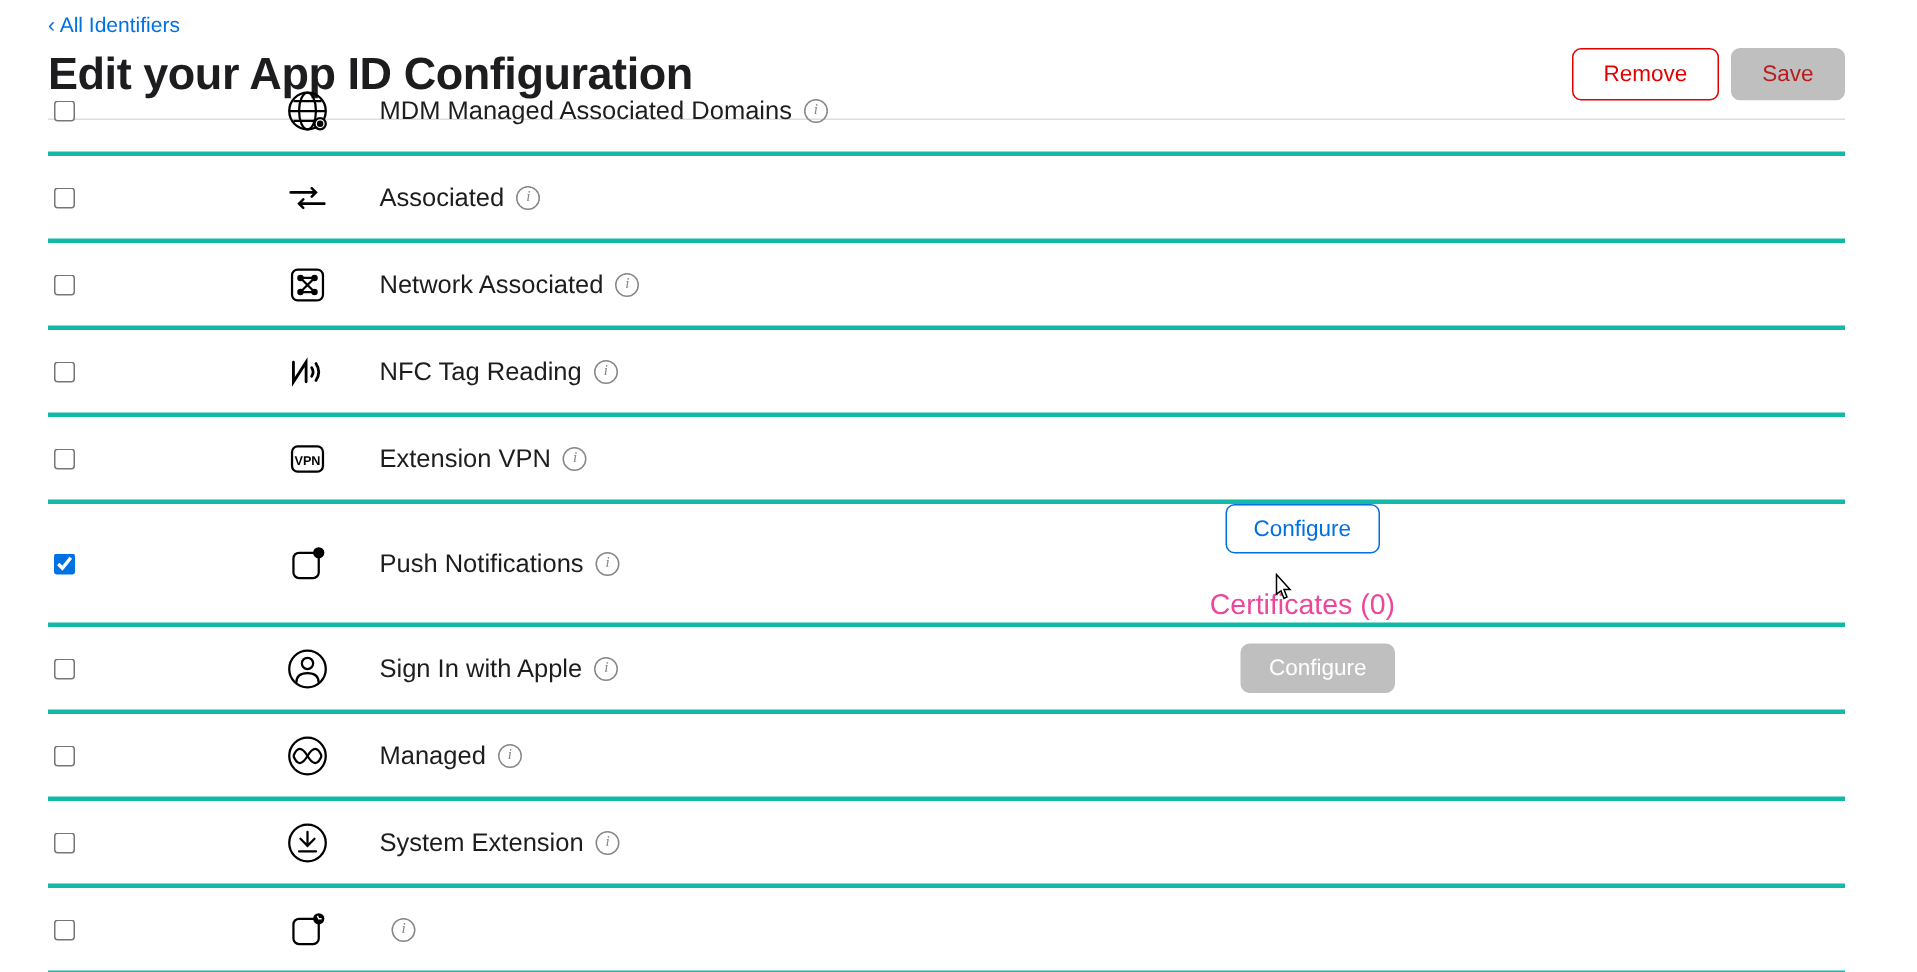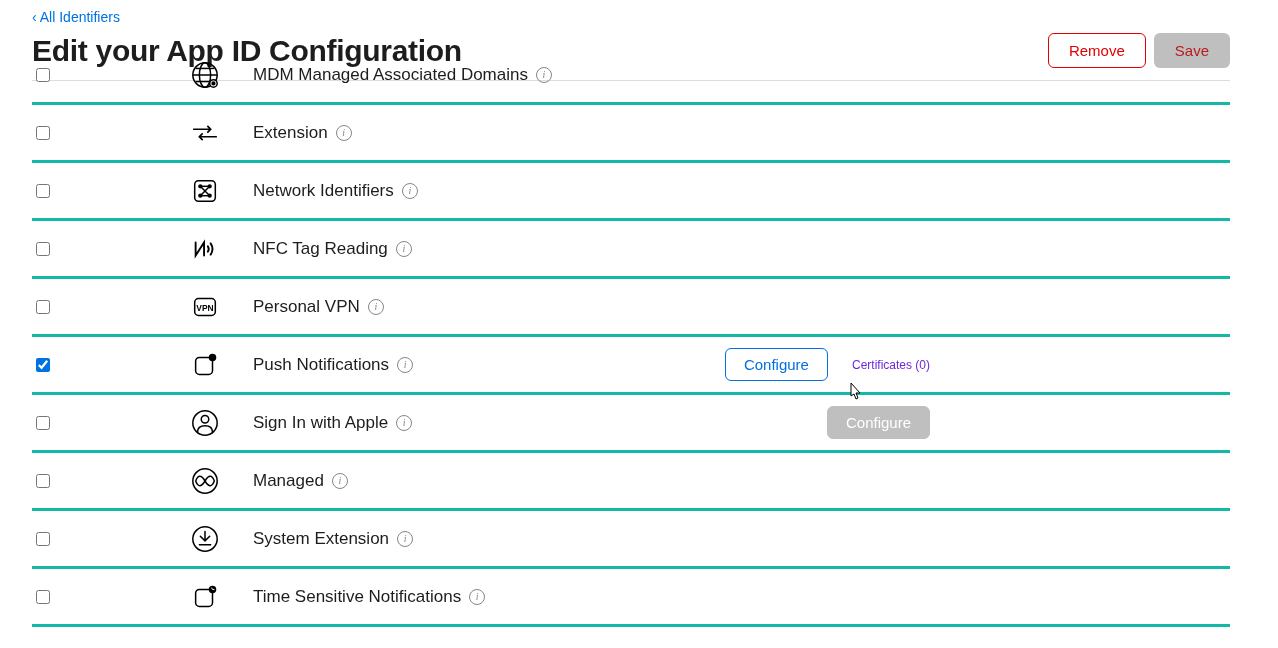--- a/index.html
+++ b/index.html
@@ -114,20 +114,21 @@
       flex-shrink: 0;
     }
     .cap-spacer {
       flex: 1;
     }
     .cap-actions {
       display: flex;
       align-items: center;
       gap: 24px;
       padding-right: 300px;
+      flex-direction: column;
     }
     .btn-configure {
       background: #fff;
       color: #0071e3;
       border: 1px solid #0071e3;
       padding: 7px 18px;
       border-radius: 6px;
       font-size: 15px;
       cursor: pointer;
       font-family: inherit;
@@ -136,22 +137,22 @@
       background: #bfbfbf;
       color: #fff;
       border: 1px solid #bfbfbf;
       padding: 7px 18px;
       border-radius: 6px;
       font-size: 15px;
       cursor: default;
       font-family: inherit;
     }
     .cert-text {
-      font-size: 12px;
-      color: #6d28d9;
+      font-size: 19px;
+      color: #ec4899;
     }
     .row-cut {
       margin-top: -34px;
     }
     .cursor {
       position: absolute;
       left: 846px;
       top: 382px;
       pointer-events: none;
       z-index: 1000;
@@ -192,41 +193,41 @@
     </div>
 
     <div class="capability-row">
       <input type="checkbox" class="cap-checkbox" style="">
       <span class="cap-icon">
         <svg viewBox="0 0 32 32" fill="none" stroke="#000" stroke-width="1.8" stroke-linecap="round">
           <path d="M4 12 L22 12 M19 9 L22 12 L19 15"></path>
           <path d="M28 20 L10 20 M13 17 L10 20 L13 23"></path>
         </svg>
       </span>
-      <span class="cap-label">Extension</span>
+      <span class="cap-label">Associated</span>
       <span class="info-icon">i</span>
       <span class="cap-spacer"></span>
     </div>
 
     <div class="capability-row">
       <input type="checkbox" class="cap-checkbox" style="">
       <span class="cap-icon">
         <svg viewBox="0 0 32 32" fill="none" stroke="#000" stroke-width="1.6">
           <rect x="5" y="5" width="22" height="22" rx="4"></rect>
           <circle cx="11" cy="11" r="1.5" fill="#000"></circle>
           <circle cx="21" cy="11" r="1.5" fill="#000"></circle>
           <circle cx="11" cy="21" r="1.5" fill="#000"></circle>
           <circle cx="21" cy="21" r="1.5" fill="#000"></circle>
           <line x1="11" y1="11" x2="21" y2="21"></line>
           <line x1="21" y1="11" x2="11" y2="21"></line>
           <line x1="11" y1="11" x2="21" y2="11"></line>
           <line x1="11" y1="21" x2="21" y2="21"></line>
         </svg>
       </span>
-      <span class="cap-label">Network Identifiers</span>
+      <span class="cap-label">Network Associated</span>
       <span class="info-icon">i</span>
       <span class="cap-spacer"></span>
     </div>
 
     <div class="capability-row">
       <input type="checkbox" class="cap-checkbox" style="">
       <span class="cap-icon">
         <svg viewBox="0 0 32 32" fill="none" stroke="#000" stroke-width="2" stroke-linecap="round">
           <path d="M6 9 L6 23 L15 9 L15 23"></path>
           <path d="M19 13 Q21 16 19 19"></path>
@@ -239,21 +240,21 @@
     </div>
 
     <div class="capability-row">
       <input type="checkbox" class="cap-checkbox" style="">
       <span class="cap-icon">
         <svg viewBox="0 0 32 32" fill="none" stroke="#000" stroke-width="1.6">
           <rect x="5" y="7" width="22" height="18" rx="4"></rect>
           <text x="16" y="20" font-size="9" font-weight="700" text-anchor="middle" fill="#000" stroke="none" font-family="Arial">VPN</text>
         </svg>
       </span>
-      <span class="cap-label">Personal VPN</span>
+      <span class="cap-label">Extension VPN</span>
       <span class="info-icon">i</span>
       <span class="cap-spacer"></span>
     </div>
 
     <div class="capability-row">
       <input type="checkbox" class="cap-checkbox" checked="" style="">
       <span class="cap-icon">
         <svg viewBox="0 0 32 32" fill="none" stroke="#000" stroke-width="1.6">
           <rect x="6" y="8" width="18" height="18" rx="4"></rect>
           <circle cx="24" cy="8" r="4" fill="#000" stroke="none"></circle>
@@ -315,21 +316,20 @@
 
     <div class="capability-row">
       <input type="checkbox" class="cap-checkbox" style="">
       <span class="cap-icon">
         <svg viewBox="0 0 32 32" fill="none" stroke="#000" stroke-width="1.6">
           <rect x="6" y="8" width="18" height="18" rx="4"></rect>
           <circle cx="24" cy="8" r="4" fill="#000" stroke="none"></circle>
           <path d="M23 6 L24 8 L26 8" stroke="#fff" stroke-width="1"></path>
         </svg>
       </span>
-      <span class="cap-label">Time Sensitive Notifications</span>
       <span class="info-icon">i</span>
       <span class="cap-spacer"></span>
     </div>
 
   </div>
 </div>
 
 <svg class="cursor" width="18" height="22">
   <path d="M5 1 L5 14 L8 12 L10 17 L12 16 L10 11 L14 11 Z" fill="#fff" stroke="#000" stroke-width="1"></path>
 </svg>

